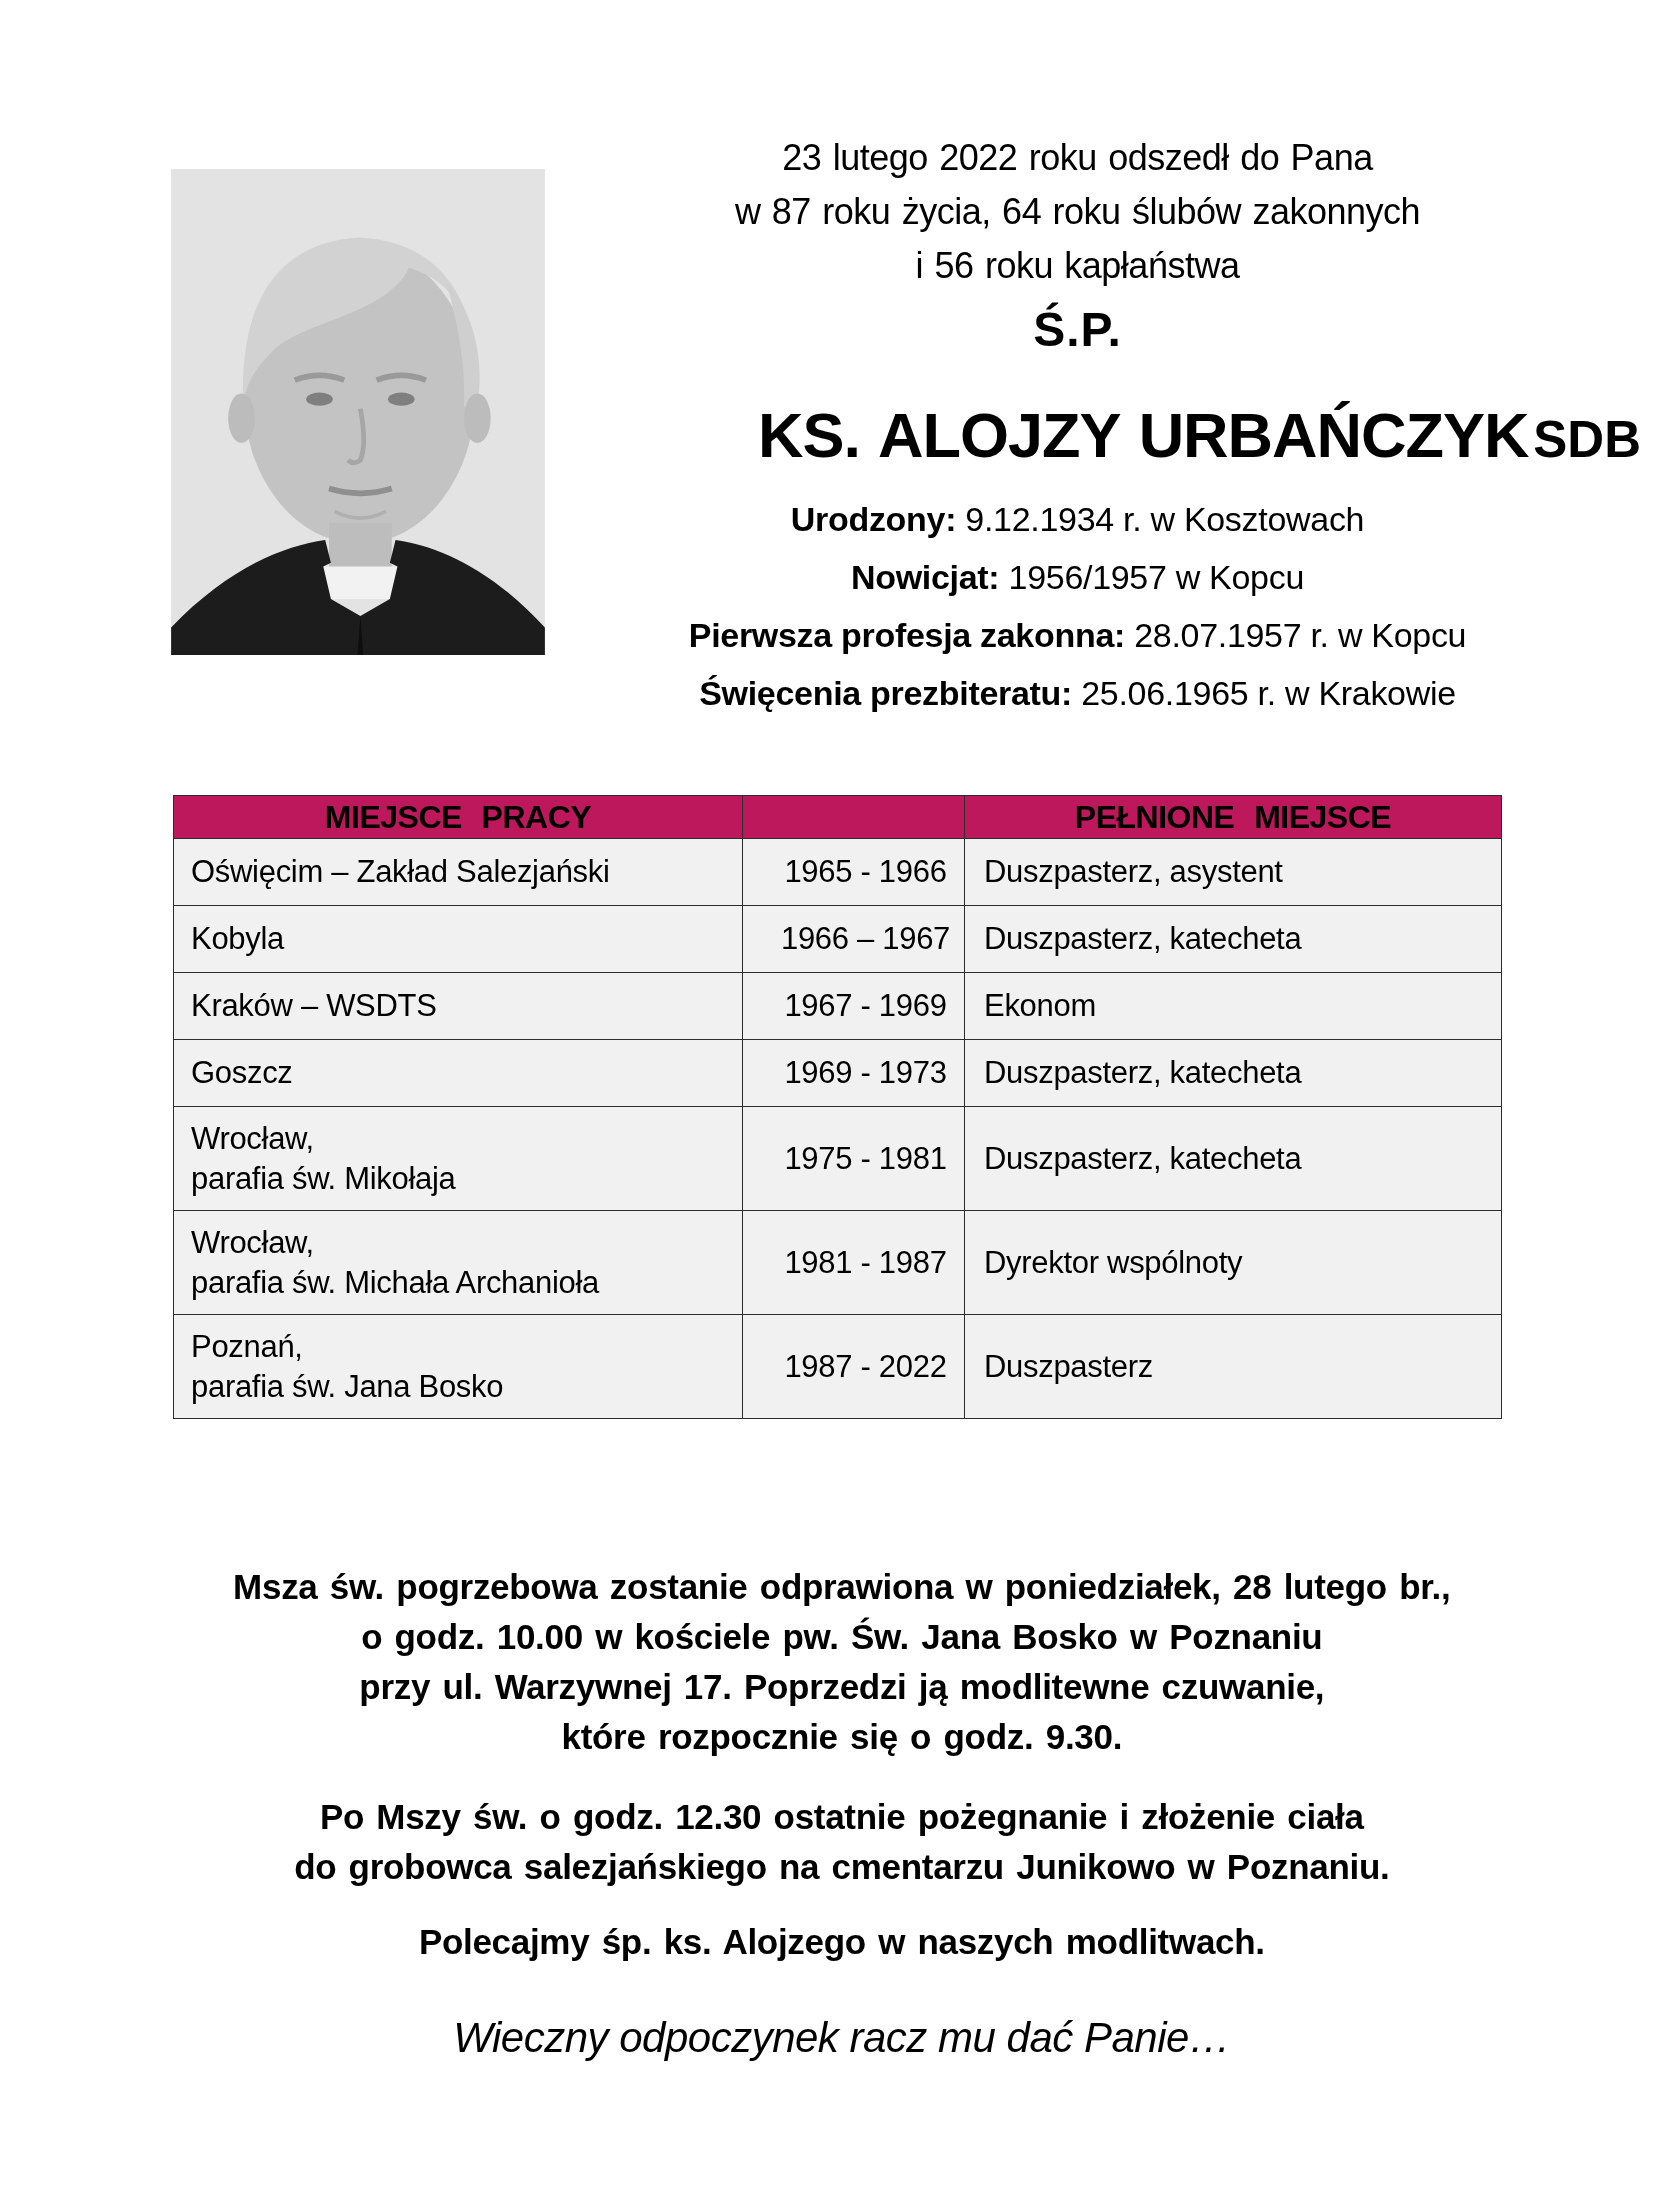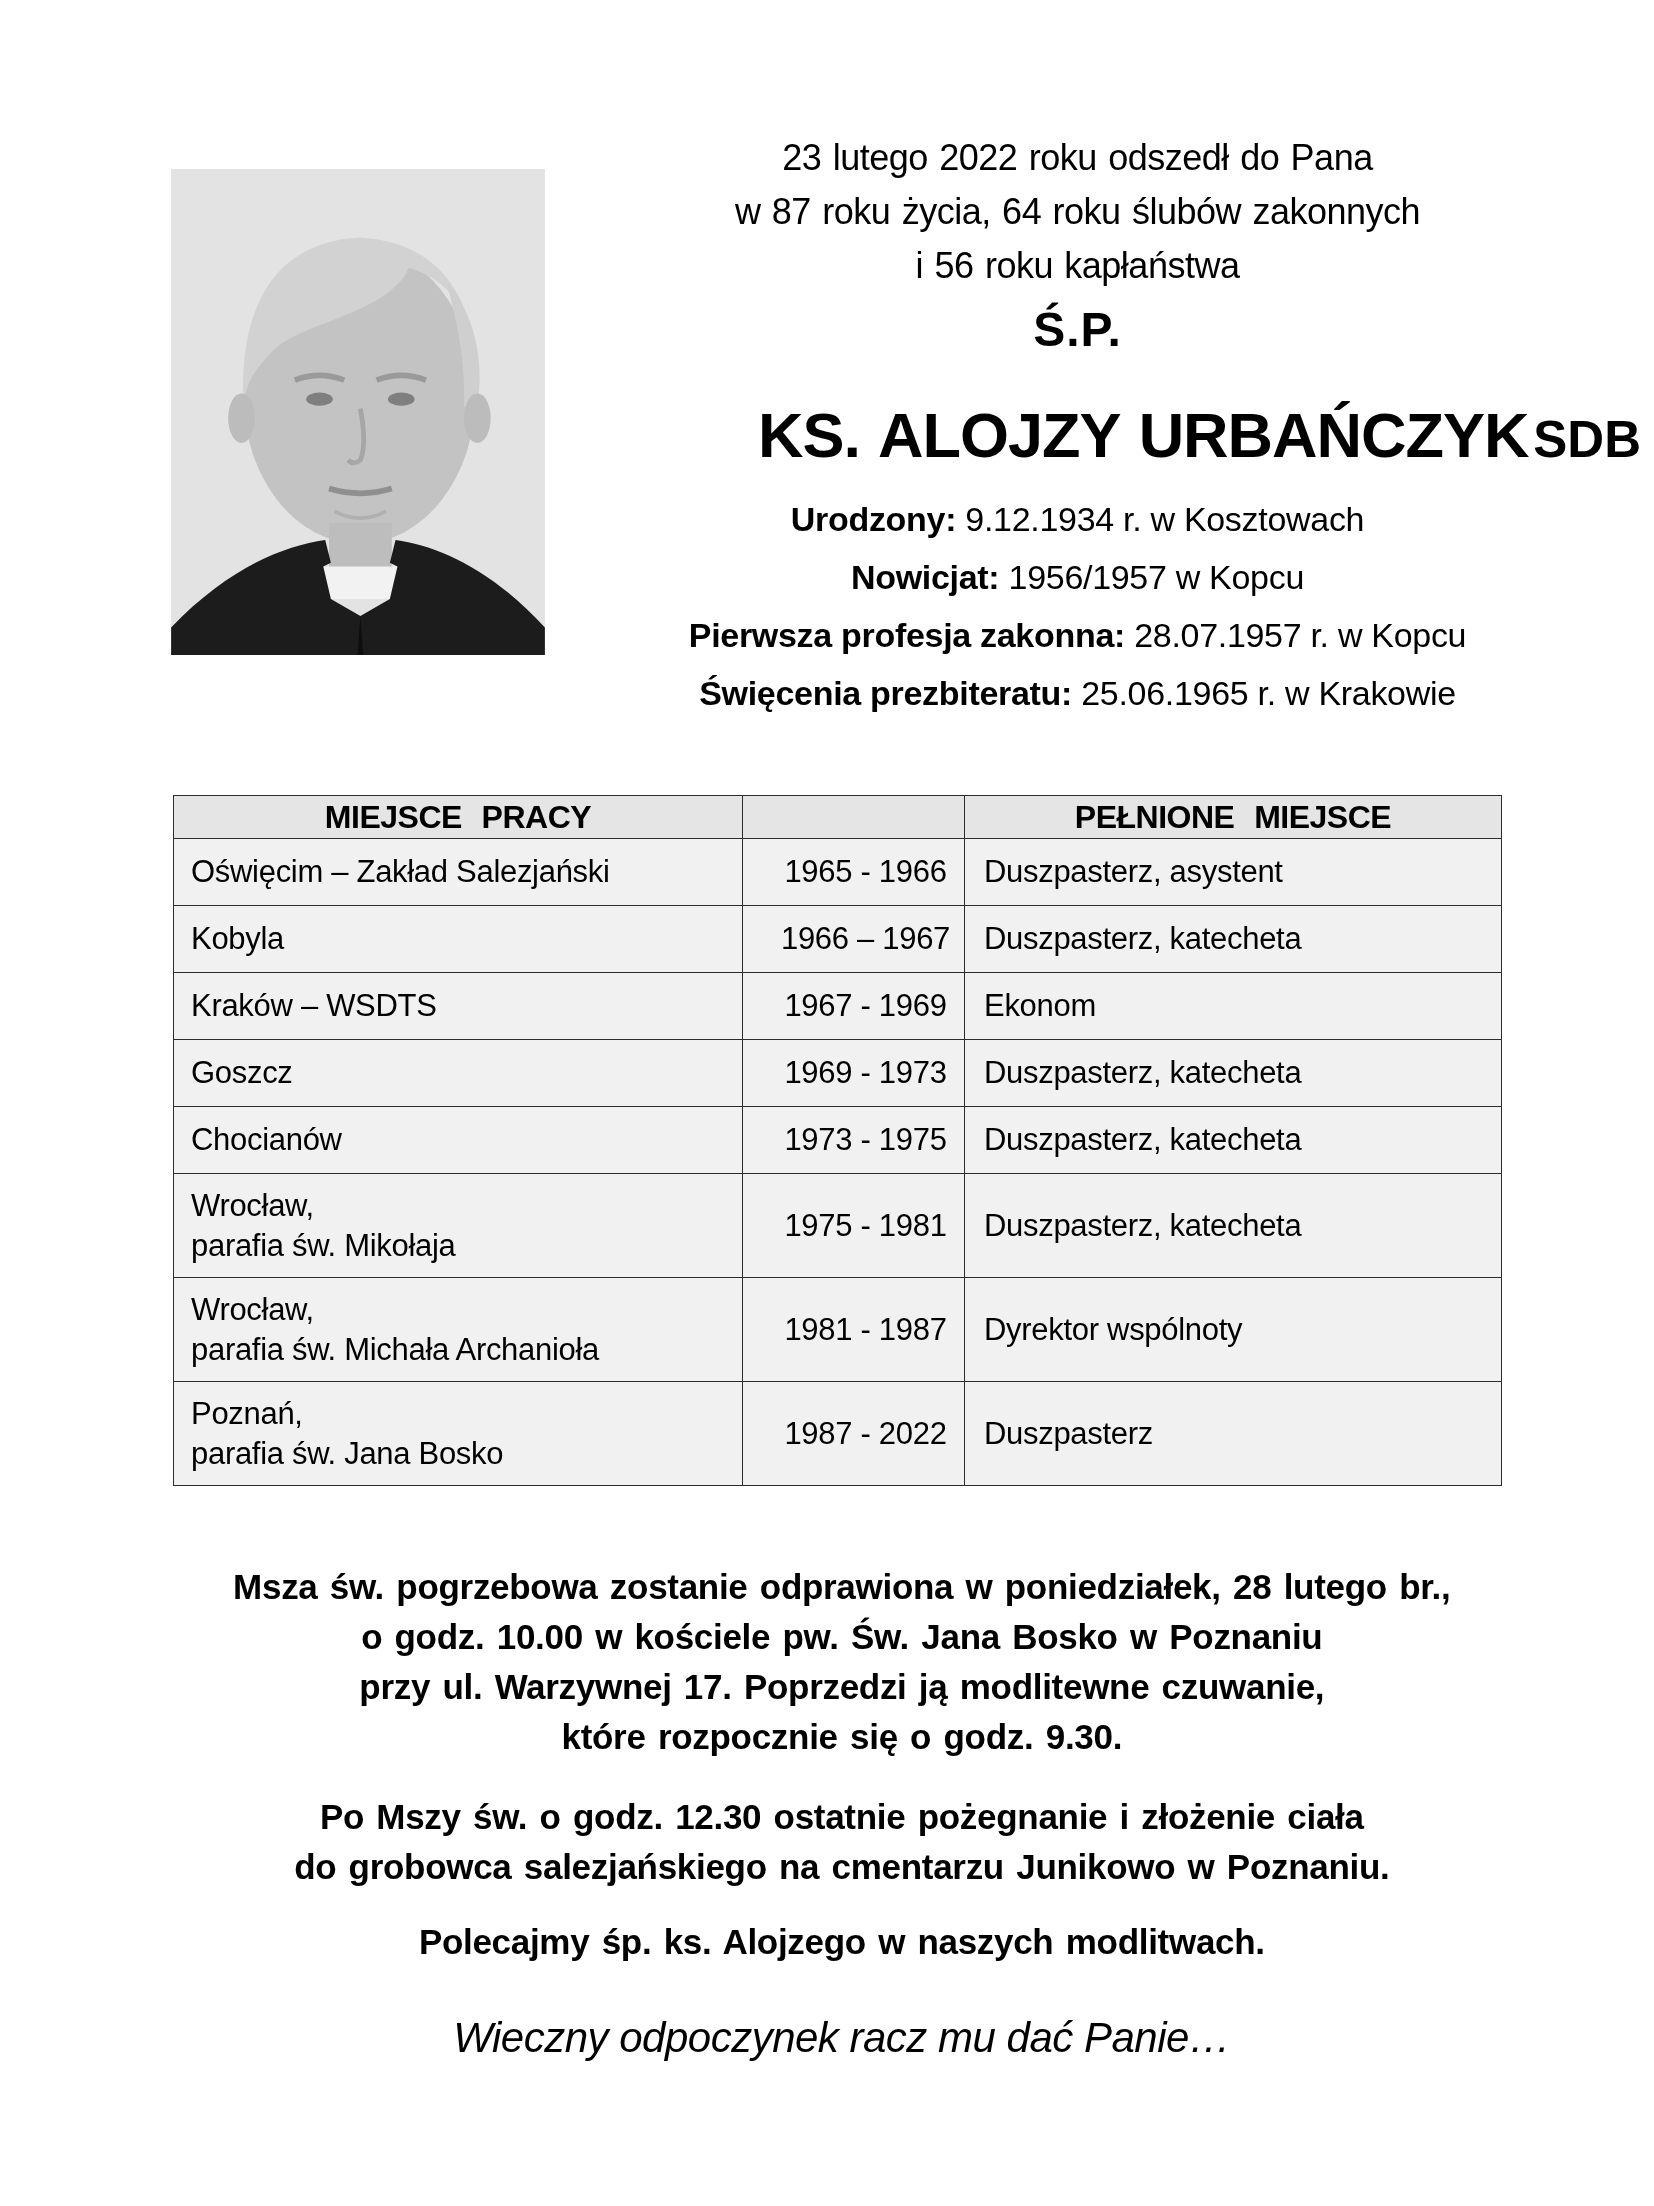--- a/index.html
+++ b/index.html
@@ -50,21 +50,21 @@
     border-collapse:collapse;
     table-layout:fixed;
     font-size:31px;
   }
   .work-table th, .work-table td {
     border:1.9px solid #2c2c2c;
     vertical-align:middle;
   }
   .work-table th {
     height:43px;
-    background:#e5e5e5;
+    background:#be185d;
     font-size:32px; font-weight:bold;
     word-spacing:11.4px; letter-spacing:-0.5px;
     text-align:center;
   }
   .work-table td { background:#f1f1f1;padding-left:24px; }
   td.place-cell { text-align:left; padding:9.5px 13.3px 9.5px 17px; line-height:40px; letter-spacing:-0.3px; }
   td.years-cell { text-align:center; letter-spacing:-0.3px; }
   td.func-cell  { text-align:left; padding-left:19px; letter-spacing:-0.3px; }
   tr.row-single td { height:67px; }
   tr.row-tall   td { height:104px; }
@@ -180,27 +180,20 @@
         <td class="years-cell">1967 - 1969</td>
         <td class="func-cell">Ekonom</td>
       </tr>
       <tr class="row-single">
         <td class="place-cell">
             <div>Goszcz</div>
           </td>
         <td class="years-cell">1969 - 1973</td>
         <td class="func-cell">Duszpasterz, katecheta</td>
       </tr>
-      <tr class="row-single">
-        <td class="place-cell">
-            <div>Chocianów</div>
-          </td>
-        <td class="years-cell">1973 - 1975</td>
-        <td class="func-cell">Duszpasterz, katecheta</td>
-      </tr>
       <tr class="row-tall">
         <td class="place-cell">
           <div>Wrocław,</div>
           <div>parafia św. Mikołaja</div>
         </td>
         <td class="years-cell">1975 - 1981</td>
         <td class="func-cell">Duszpasterz, katecheta</td>
       </tr>
       <tr class="row-tall">
         <td class="place-cell">

